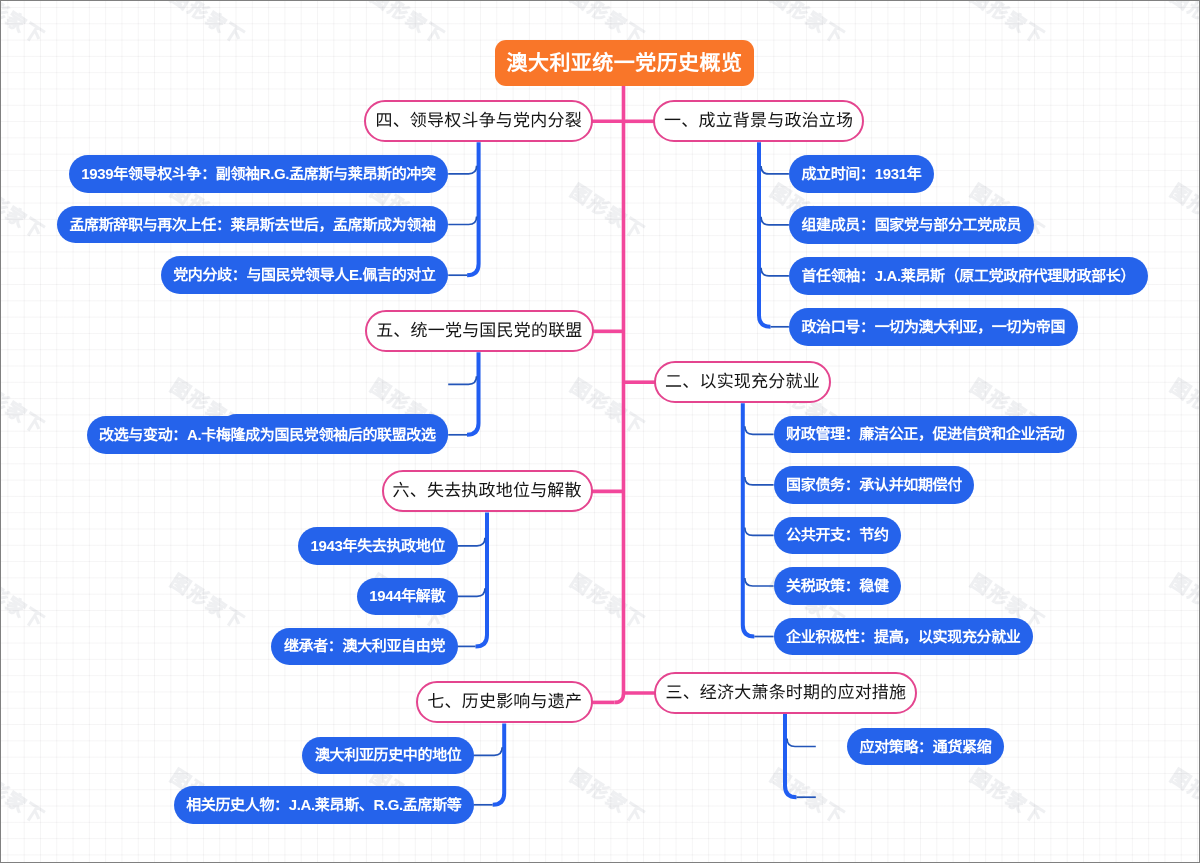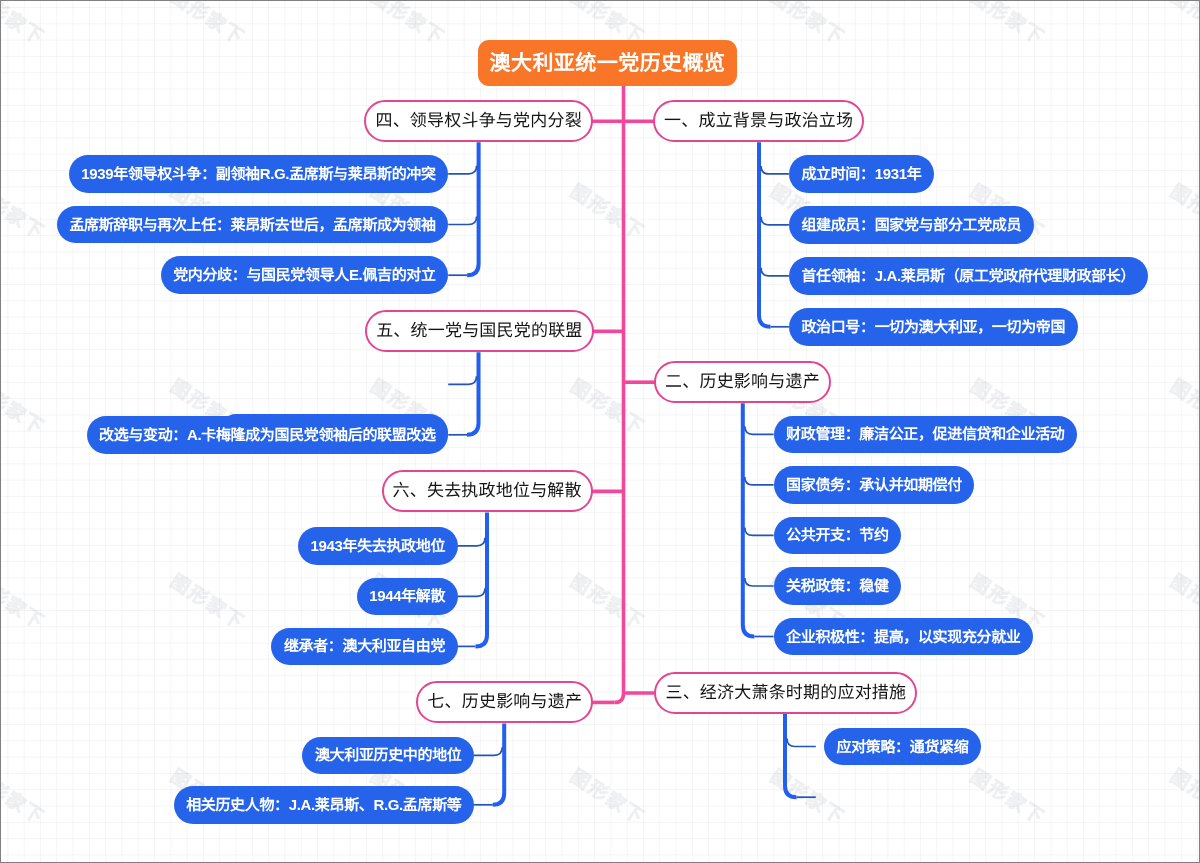--- a/index.html
+++ b/index.html
@@ -105,60 +105,60 @@
       <path d="M 486 511.4 L 486 633.9 Q 486 645.4 474.5 645.4" fill="none" stroke="#215EF2" stroke-width="4" stroke-linecap="butt"></path>
       <path d="M 484 536.8 Q 484 544.8 476 544.8 L 456.6 544.8" fill="none" stroke="#2355B8" stroke-width="1.7" stroke-linecap="butt"></path>
       <path d="M 484 587.3 Q 484 595.3 476 595.3 L 456.6 595.3" fill="none" stroke="#2355B8" stroke-width="1.7" stroke-linecap="butt"></path>
       <path d="M 474.5 645.4 L 456.6 645.4" fill="none" stroke="#2355B8" stroke-width="1.7" stroke-linecap="butt"></path>
       <path d="M 613.5 701.4 L 591.2 701.4" fill="none" stroke="#F2479B" stroke-width="3.6" stroke-linecap="butt"></path>
       <path d="M 503.2 722.4 L 503.2 792.3 Q 503.2 803.8 491.7 803.8" fill="none" stroke="#215EF2" stroke-width="4" stroke-linecap="butt"></path>
       <path d="M 501.2 746.3 Q 501.2 754.3 493.2 754.3 L 473 754.3" fill="none" stroke="#2355B8" stroke-width="1.7" stroke-linecap="butt"></path>
       <path d="M 491.7 803.8 L 473 803.8" fill="none" stroke="#2355B8" stroke-width="1.7" stroke-linecap="butt"></path>
     </svg>
   <div id="nodes">
-      <div class="node root" style="left: 477px; top: 39px;">
+      <div class="node root" style="left: 494px; top: 39px;">
         <span>澳大利亚统一党历史概览</span>
       </div>
       <div class="node topic" style="left: 652px; top: 99.3px;">
         <span>一、成立背景与政治立场</span>
       </div>
       <div class="node leaf" style="left: 787.9px; top: 154.15px;">
         <span>成立时间：1931年</span>
       </div>
       <div class="node leaf" style="left: 787.9px; top: 205.05px;">
         <span>组建成员：国家党与部分工党成员</span>
       </div>
       <div class="node leaf" style="left: 787.9px; top: 256.05px;">
         <span>首任领袖：J.A.莱昂斯（原工党政府代理财政部长）</span>
       </div>
       <div class="node leaf" style="left: 787.9px; top: 307.05px;">
         <span>政治口号：一切为澳大利亚，一切为帝国</span>
       </div>
       <div class="node topic" style="left: 653px; top: 360.2px;">
-        <span>二、历史影响与遗产</span>
+        <span>二、以实现充分就业</span>
       </div>
       <div class="node leaf" style="left: 772.6px; top: 414.55px;">
         <span>财政管理：廉洁公正，促进信贷和企业活动</span>
       </div>
       <div class="node leaf" style="left: 772.6px; top: 465.15px;">
         <span>国家债务：承认并如期偿付</span>
       </div>
       <div class="node leaf" style="left: 772.6px; top: 515.65px;">
         <span>公共开支：节约</span>
       </div>
       <div class="node leaf" style="left: 772.6px; top: 616.75px;">
         <span>企业积极性：提高，以实现充分就业</span>
       </div>
       <div class="node leaf" style="left: 772.6px; top: 566.25px;">
         <span>关税政策：稳健</span>
       </div>
       <div class="node topic" style="left: 653.4px; top: 671px;">
         <span>三、经济大萧条时期的应对措施</span>
       </div>
-      <div class="node leaf" style="left: 823px; top: 726.75px;">
+      <div class="node leaf" style="left: 846px; top: 726.75px;">
         <span>应对策略：通货紧缩</span>
       </div>
       <div class="node topic" style="left: 363.4px; top: 99.3px;">
         <span>四、领导权斗争与党内分裂</span>
       </div>
       <div class="node leaf" style="left: 67.75px; top: 154.05px;">
         <span>1939年领导权斗争：副领袖R.G.孟席斯与莱昂斯的冲突</span>
       </div>
       <div class="node leaf" style="left: 55.9px; top: 204.75px; justify-content: center;">
         <span>孟席斯辞职与再次上任：莱昂斯去世后，孟席斯成为领袖</span>

